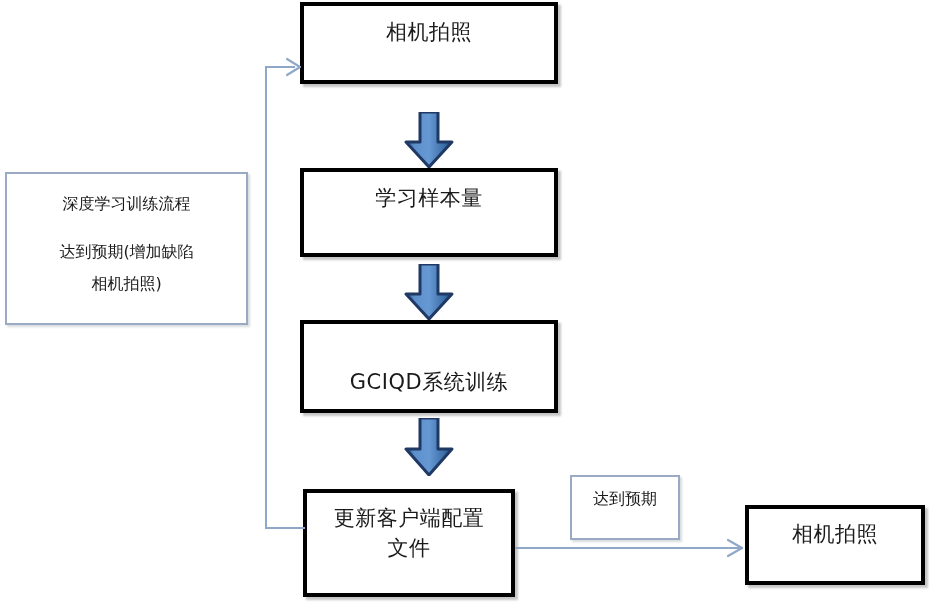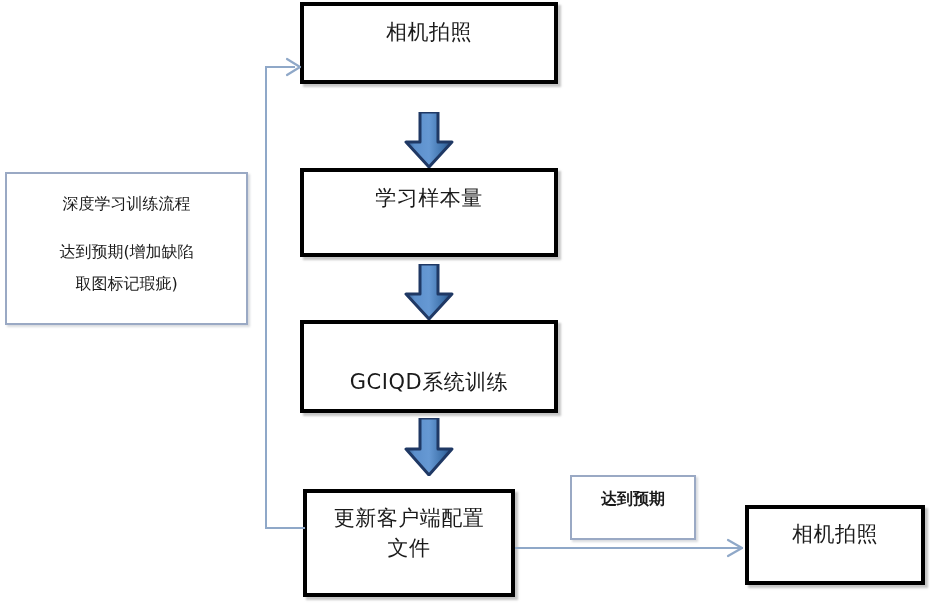--- a/index.html
+++ b/index.html
@@ -73,21 +73,21 @@
   .conn-arrowhead svg { display: block; }
 </style>
 </head>
 <body>
 
 <div id="canvas">
 
   <div class="note-box" style="left:5px; top:172px; width:243px; height:153px;">
     <div class="box-text" style="top:14px;">深度学习训练流程</div>
     <div class="box-text" style="top:62px;">达到预期(增加缺陷</div>
-    <div class="box-text" style="top:94px;">取图标记瑕疵)</div>
+    <div class="box-text" style="top:94px;">相机拍照)</div>
   </div>
 
   <div class="proc-box" style="left:300px; top:2px; width:258px; height:82px;">
     <div class="box-text" style="top:11px;">相机拍照</div>
   </div>
 
   <div class="proc-box" style="left:300px; top:168px; width:258px; height:89px;">
     <div class="box-text" style="top:11px;">学习样本量</div>
   </div>
 
@@ -97,21 +97,21 @@
 
   <div class="proc-box" style="left:303px; top:489px; width:212px; height:108px;">
     <div class="box-text" style="top:10px;">更新客户端配置
 文件</div>
   </div>
 
   <div class="proc-box" style="left:745px; top:505px; width:180px; height:80px;">
     <div class="box-text" style="top:10px;">相机拍照</div>
   </div>
 
-  <div class="note-box" style="left:570px; top:475px; width:126px; height:65px;font-weight:bold;">
+  <div class="note-box" style="left:570px; top:475px; width:110px; height:65px;">
     <div class="box-text" style="top:6px;">达到预期</div>
   </div>
 
   <div class="block-arrow" style="left:402px; top:112px;">
     <svg width="54" height="56" viewBox="0 0 54 56">
       <defs>
         <linearGradient id="ag1" x1="0" y1="0" x2="1" y2="0">
           <stop offset="0%" stop-color="#2E5A8E"></stop>
           <stop offset="18%" stop-color="#5C8FCB"></stop>
           <stop offset="50%" stop-color="#6699D4"></stop>

